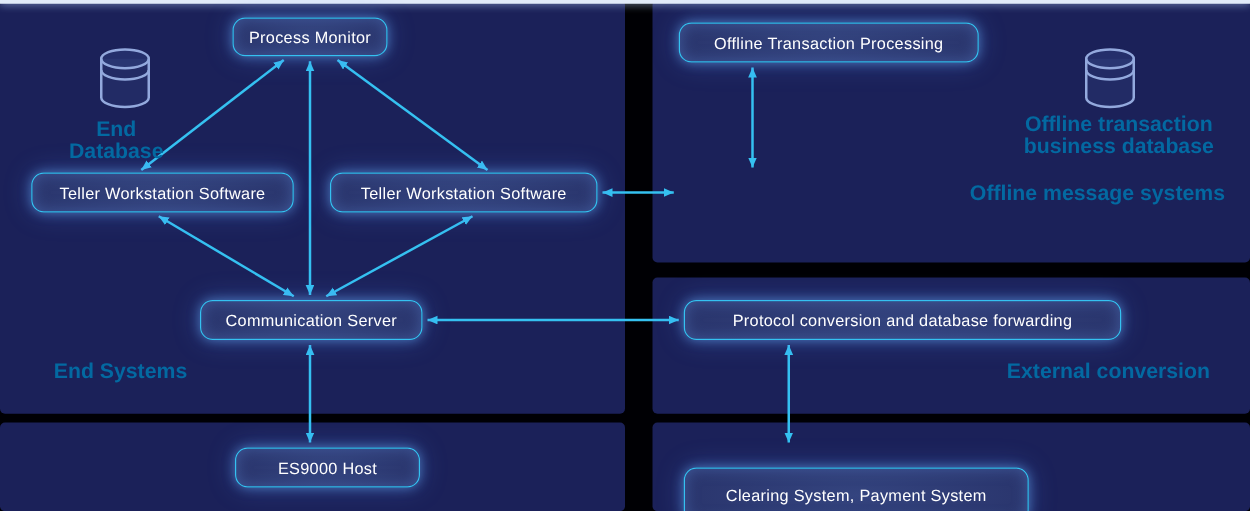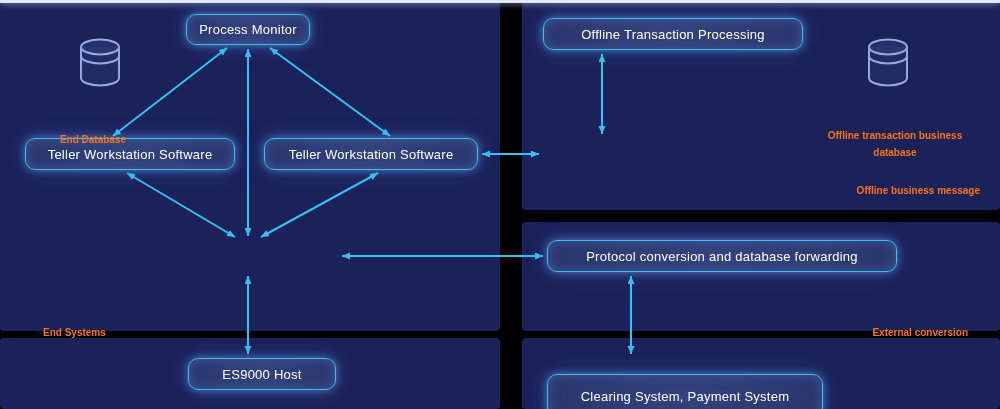--- a/index.html
+++ b/index.html
@@ -28,22 +28,22 @@
     position:absolute; z-index:4;
     display:flex; align-items:center; justify-content:center; text-align:right;
     border:1.5px solid var(--accent,#35c1f1); border-radius:10px;
     color:#ffffff; font-size:13px; letter-spacing:.25px;
     background:radial-gradient(120% 190% at 50% 50%, #34447f 0%, #273168 55%, #1f2960 100%);
     box-shadow:0 0 9px rgba(110,180,255,.55), 0 0 22px rgba(90,150,255,.28),
                inset 0 0 12px rgba(110,160,240,.35);
   }
 
   .plabel {
-    position:absolute; z-index:4; color:#f97316;
-    font-size:10px; font-weight:bold; line-height:17px;margin-top:36px;
+    position:absolute; z-index:4; color:#0369a1;
+    font-size:17px; font-weight:bold; line-height:17px;
   }
   .plabel.center { text-align:center; }
 
   .dbicon { position:absolute; z-index:4; }
 </style>
 </head>
 <body>
 
 <div class="stage">
 
@@ -87,32 +87,35 @@
 
   <div class="node" style="left:186px; top:14px;  width:124px; height:31px;">
     <span>Process Monitor</span>
   </div>
   <div class="node" style="left:25px;  top:138px; width:210px; height:32px;">
     <span>Teller Workstation Software</span>
   </div>
   <div class="node" style="left:264px; top:138px; width:214px; height:32px;">
     <span>Teller Workstation Software</span>
   </div>
-  <div class="node" style="left:543px; top:18px;  width:260px; height:32px;">
+  <div class="node" style="left:160px; top:240px; width:178px; height:32px;">
+    <span>Communication Server</span>
+  </div>
+  <div class="node" style="left:543px; top:18px;  width:240px; height:32px;">
     <span>Offline Transaction Processing</span>
   </div>
   <div class="node" style="left:547px; top:240px; width:350px; height:32px;">
     <span>Protocol conversion and database forwarding</span>
   </div>
   <div class="node" style="left:188px; top:358px; width:148px; height:32px;">
     <span>ES9000 Host</span>
   </div>
   <div class="node" style="left:547px; top:374px; width:276px; height:44px;">
     <span>Clearing System, Payment System</span>
   </div>
 
   <div class="plabel center" style="left:38px;  top:95px;  width:110px;">End Database</div>
   <div class="plabel" style="left:43px;  top:288px;">End Systems</div>
   <div class="plabel center" style="left:815px; top:91px;  width:160px;">Offline transaction business database</div>
-  <div class="plabel" style="right:20px; top:146px;">Offline business message</div>
+  <div class="plabel" style="right:20px; top:146px;">Offline message systems</div>
   <div class="plabel" style="right:32px; top:288px;">External conversion</div>
 
 </div>
 
 </body></html>

